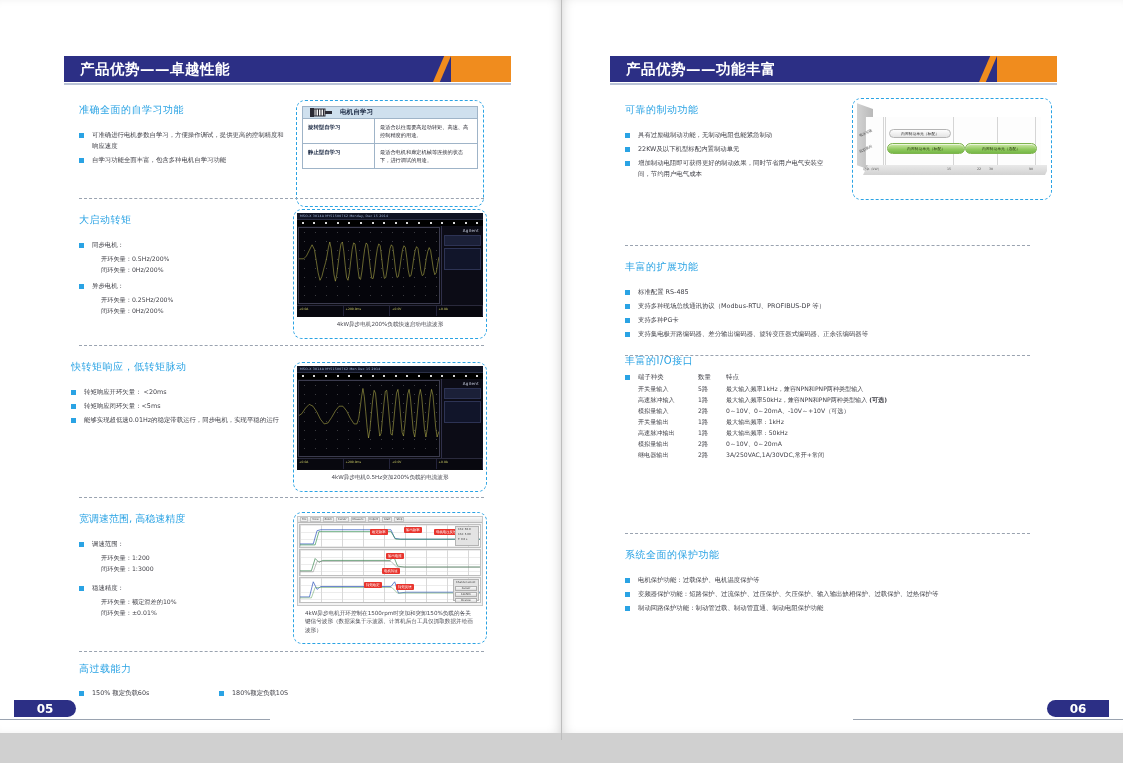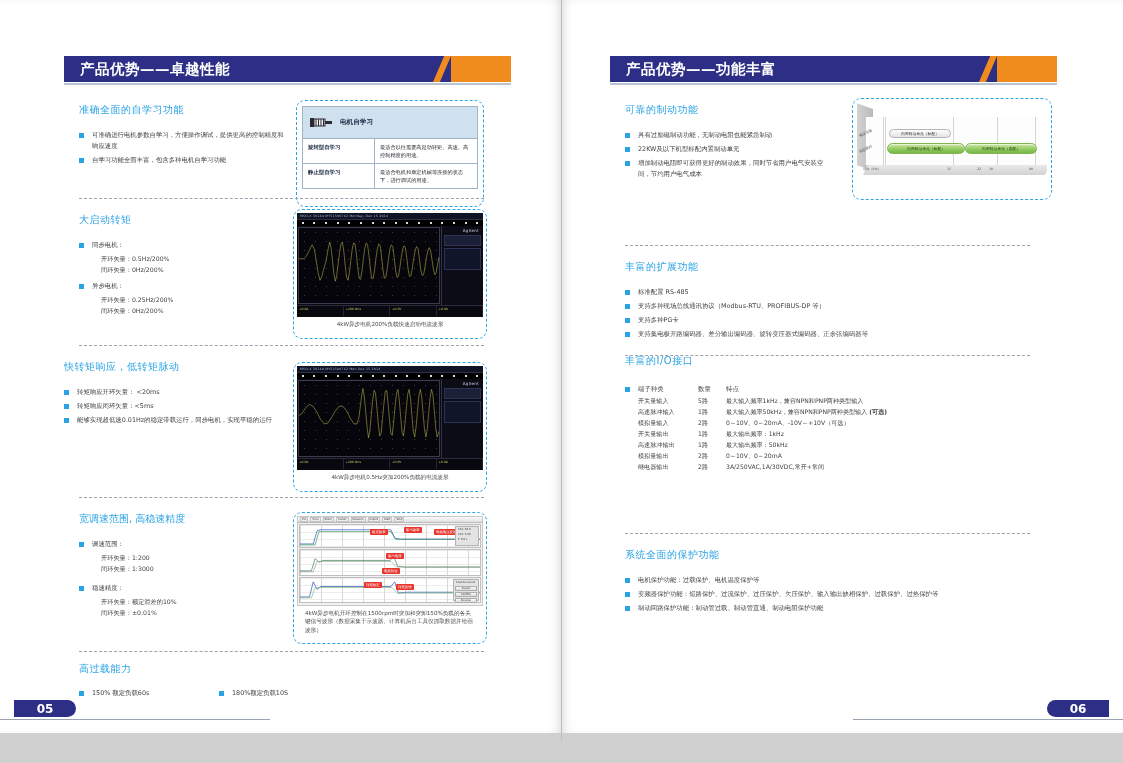--- a/index.html
+++ b/index.html
@@ -28,21 +28,21 @@
   ul.bl li:before { content: ""; position: absolute; left: 0; top: 2.5px; width: 5px; height: 5px; background: #2aa3e4; }
   .sub { color: #3f3f46; font-size: 6.2px; line-height: 10.5px; padding-left: 22px; }
   .dashrule { border-top: 1px dashed #9aa3b0; height: 0; }
 
   
   .frame { position: absolute; border: 1px dashed #2aa3e4; border-radius: 9px; padding: 5px; background: #fff; }
   .cap { color: #4a4a52; font-size: 5.6px; line-height: 8.4px; text-align: center; padding: 3px 8px 1px; }
 
   
   .mtable { border: 1px solid #9fb4c8; background: #fff; }
-  .mtable .hd { display: flex; align-items: center; gap: 5px; background: #cfe0ee; padding: 10px 6px; border-bottom: 1px solid #9fb4c8; }
+  .mtable .hd { display: flex; align-items: center; gap: 5px; background: #cfe0ee; padding: 0 6px; border-bottom: 1px solid #9fb4c8; }
   .mtable .hd .t { font-size: 6.6px; color: #1c2a44; font-weight: bold; }
   .mtable .row { display: flex; border-bottom: 1px solid #9fb4c8; }
   .mtable .row:last-child { border-bottom: none; }
   .mtable .c1 { width: 72px; padding: 4px 5px; font-size: 5.4px; color: #1c2a44; font-weight: bold; border-right: 1px solid #9fb4c8; line-height: 8px; }
   .mtable .c2 { flex: 1; padding: 4px 5px; font-size: 5.2px; color: #2a2a33; line-height: 8px; }
   .motor-ico { display: block; }
 
   
   .scope { position: relative; background: #0a0a10; width: 100%; height: 100%; overflow: hidden; }
   .scope .topbar { height: 7px; background: #101424; border-bottom: 1px solid #2a2f45; display: flex; align-items: center; }
@@ -219,21 +219,21 @@
               <div>+0.0V</div>
               <div>+0.0A</div>
           </div>
         </div>
       </div>
       <div class="cap">4kW异步电机200%负载快速启动电流波形</div>
     </div>
 
     <div class="dashrule" style="position:absolute; left:79px; top:345px; width:405px;"></div>
 
-    <div style="position:absolute; left:64px; top:360px; width:215px;">
+    <div style="position:absolute; left:71px; top:360px; width:215px;">
       <div class="h2">快转矩响应，低转矩脉动</div>
       <ul class="bl" style="margin-top:13px;">
         <li>转矩响应开环矢量： &lt;20ms</li>
         <li>转矩响应闭环矢量：&lt;5ms</li>
         <li>能够实现超低速0.01Hz的稳定带载运行，同步电机，实现平稳的运行</li>
       </ul>
     </div>
 
     <div class="frame" style="left:293px; top:362px; width:194px; height:130px; padding:3px;">
       <div style="width:100%; height:104px;">
@@ -434,21 +434,21 @@
         <li>支持多种现场总线通讯协议（Modbus-RTU、PROFIBUS-DP 等）</li>
         <li>支持多种PG卡</li>
         <li style="width:245px;">支持集电极开路编码器、差分输出编码器、旋转变压器式编码器、正余弦编码器等</li>
       </ul>
     </div>
 
     <div class="dashrule" style="position:absolute; left:63px; top:355px; width:405px;"></div>
 
     <div style="position:absolute; left:63px; top:354px; width:400px;">
       <div class="h2">丰富的I/O接口</div>
-      <div style="margin-top:16px;">
+      <div style="margin-top:4px;">
         <div class="iohead">
           <div class="k">端子种类</div>
           <div class="q">数量</div>
           <div class="v">特点</div>
         </div>
         <div class="iotbl">
           <div class="r">
             <div class="k">开关量输入</div>
             <div class="q">5路</div>
             <div class="v">最大输入频率1kHz，兼容NPN和PNP两种类型输入</div>

